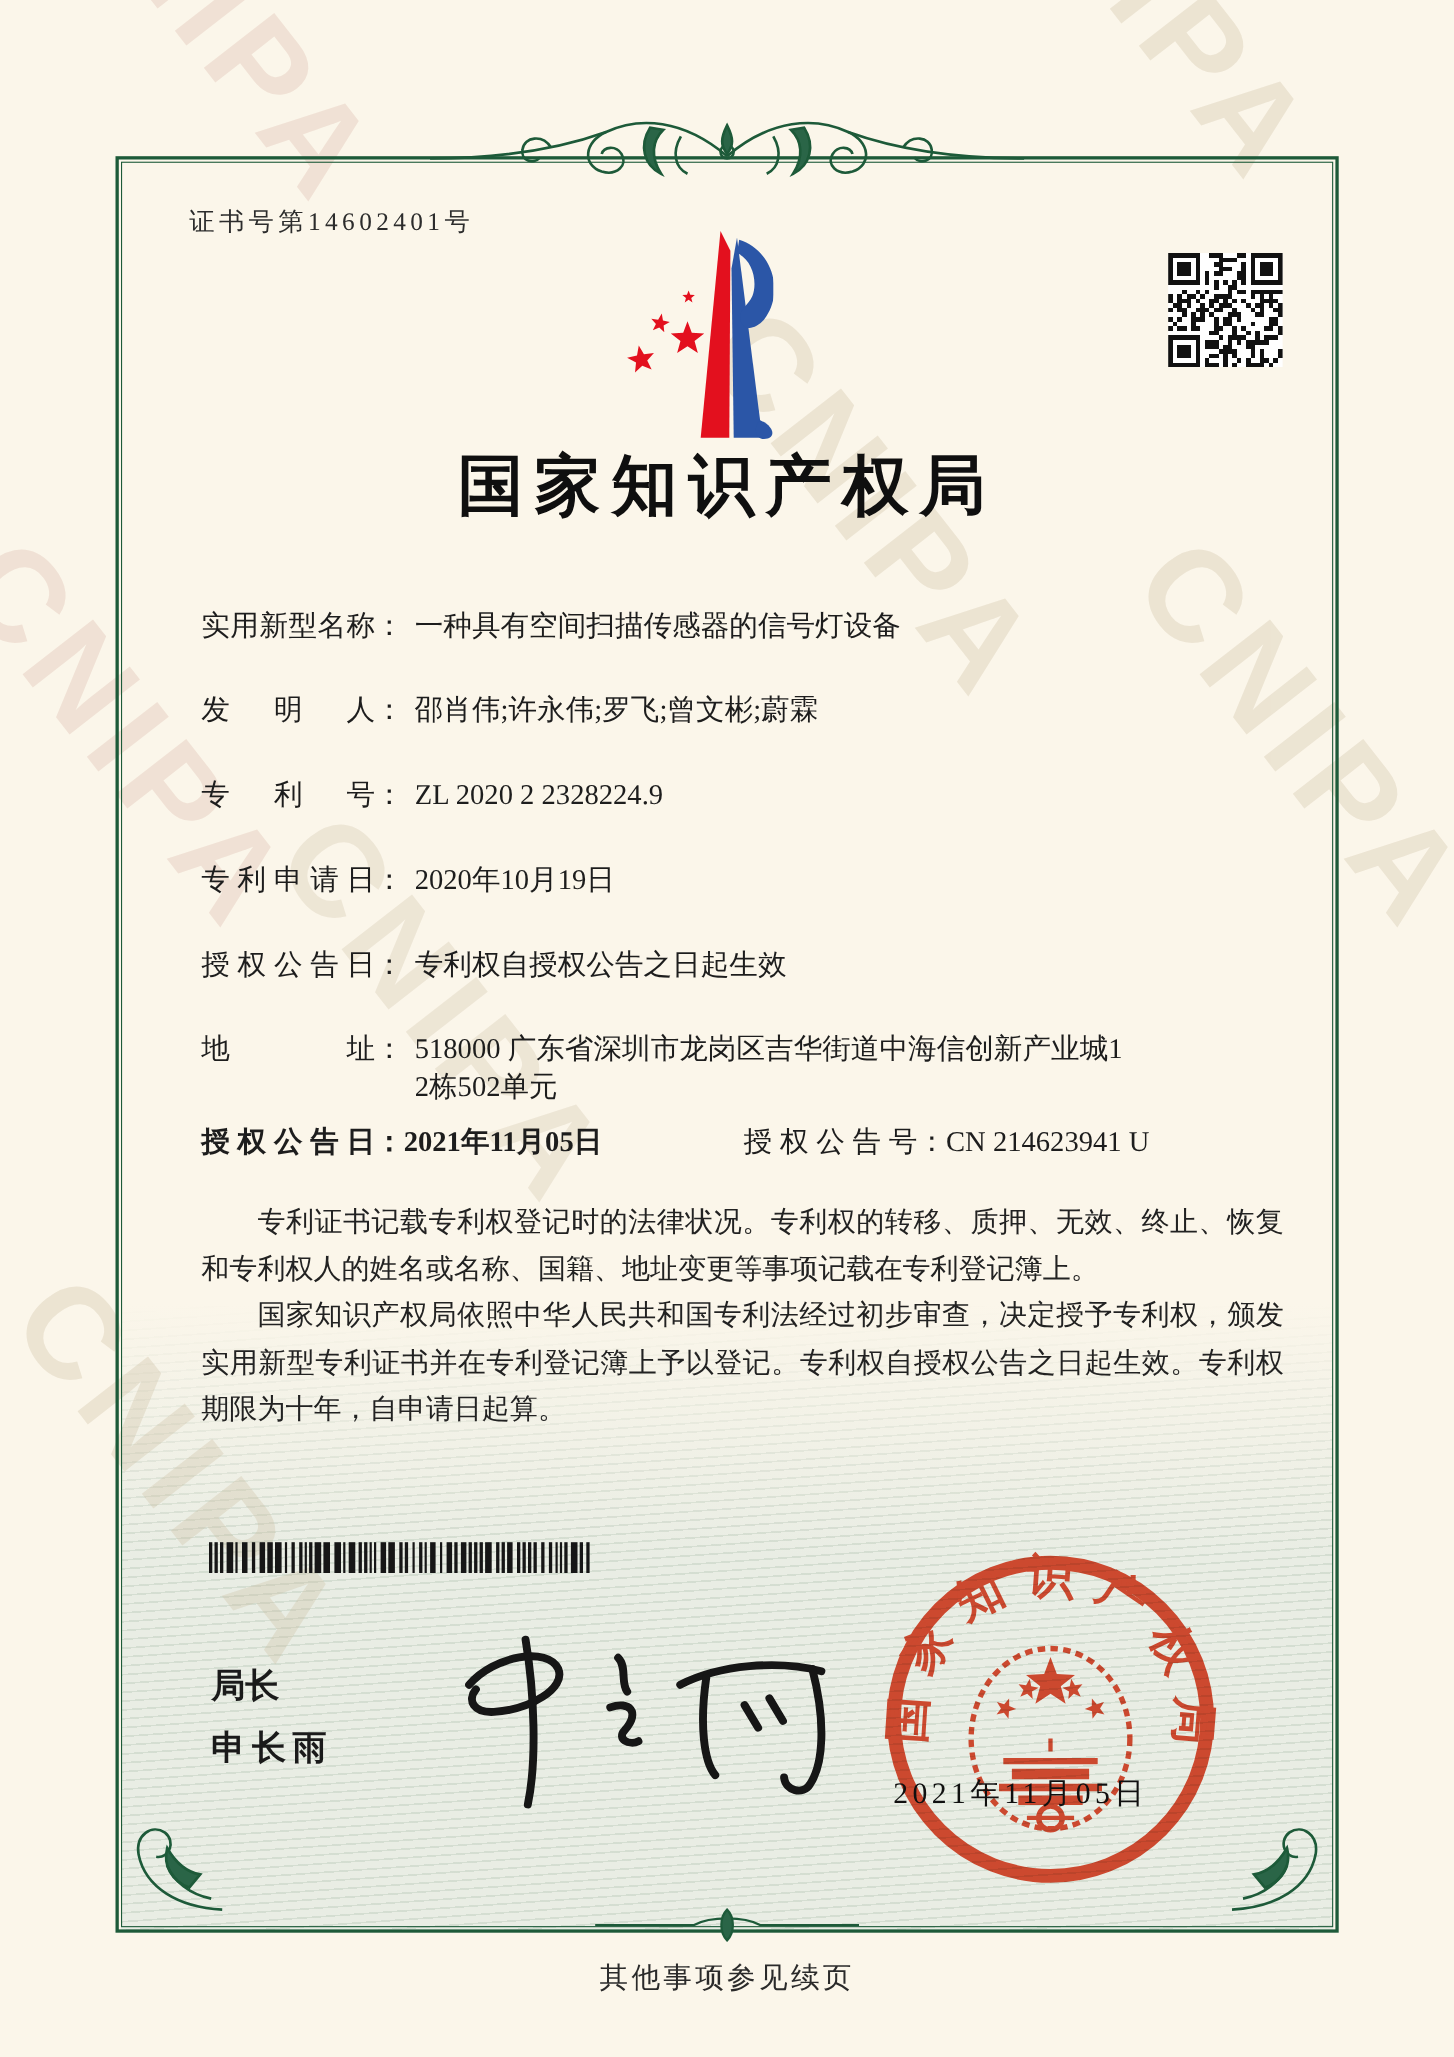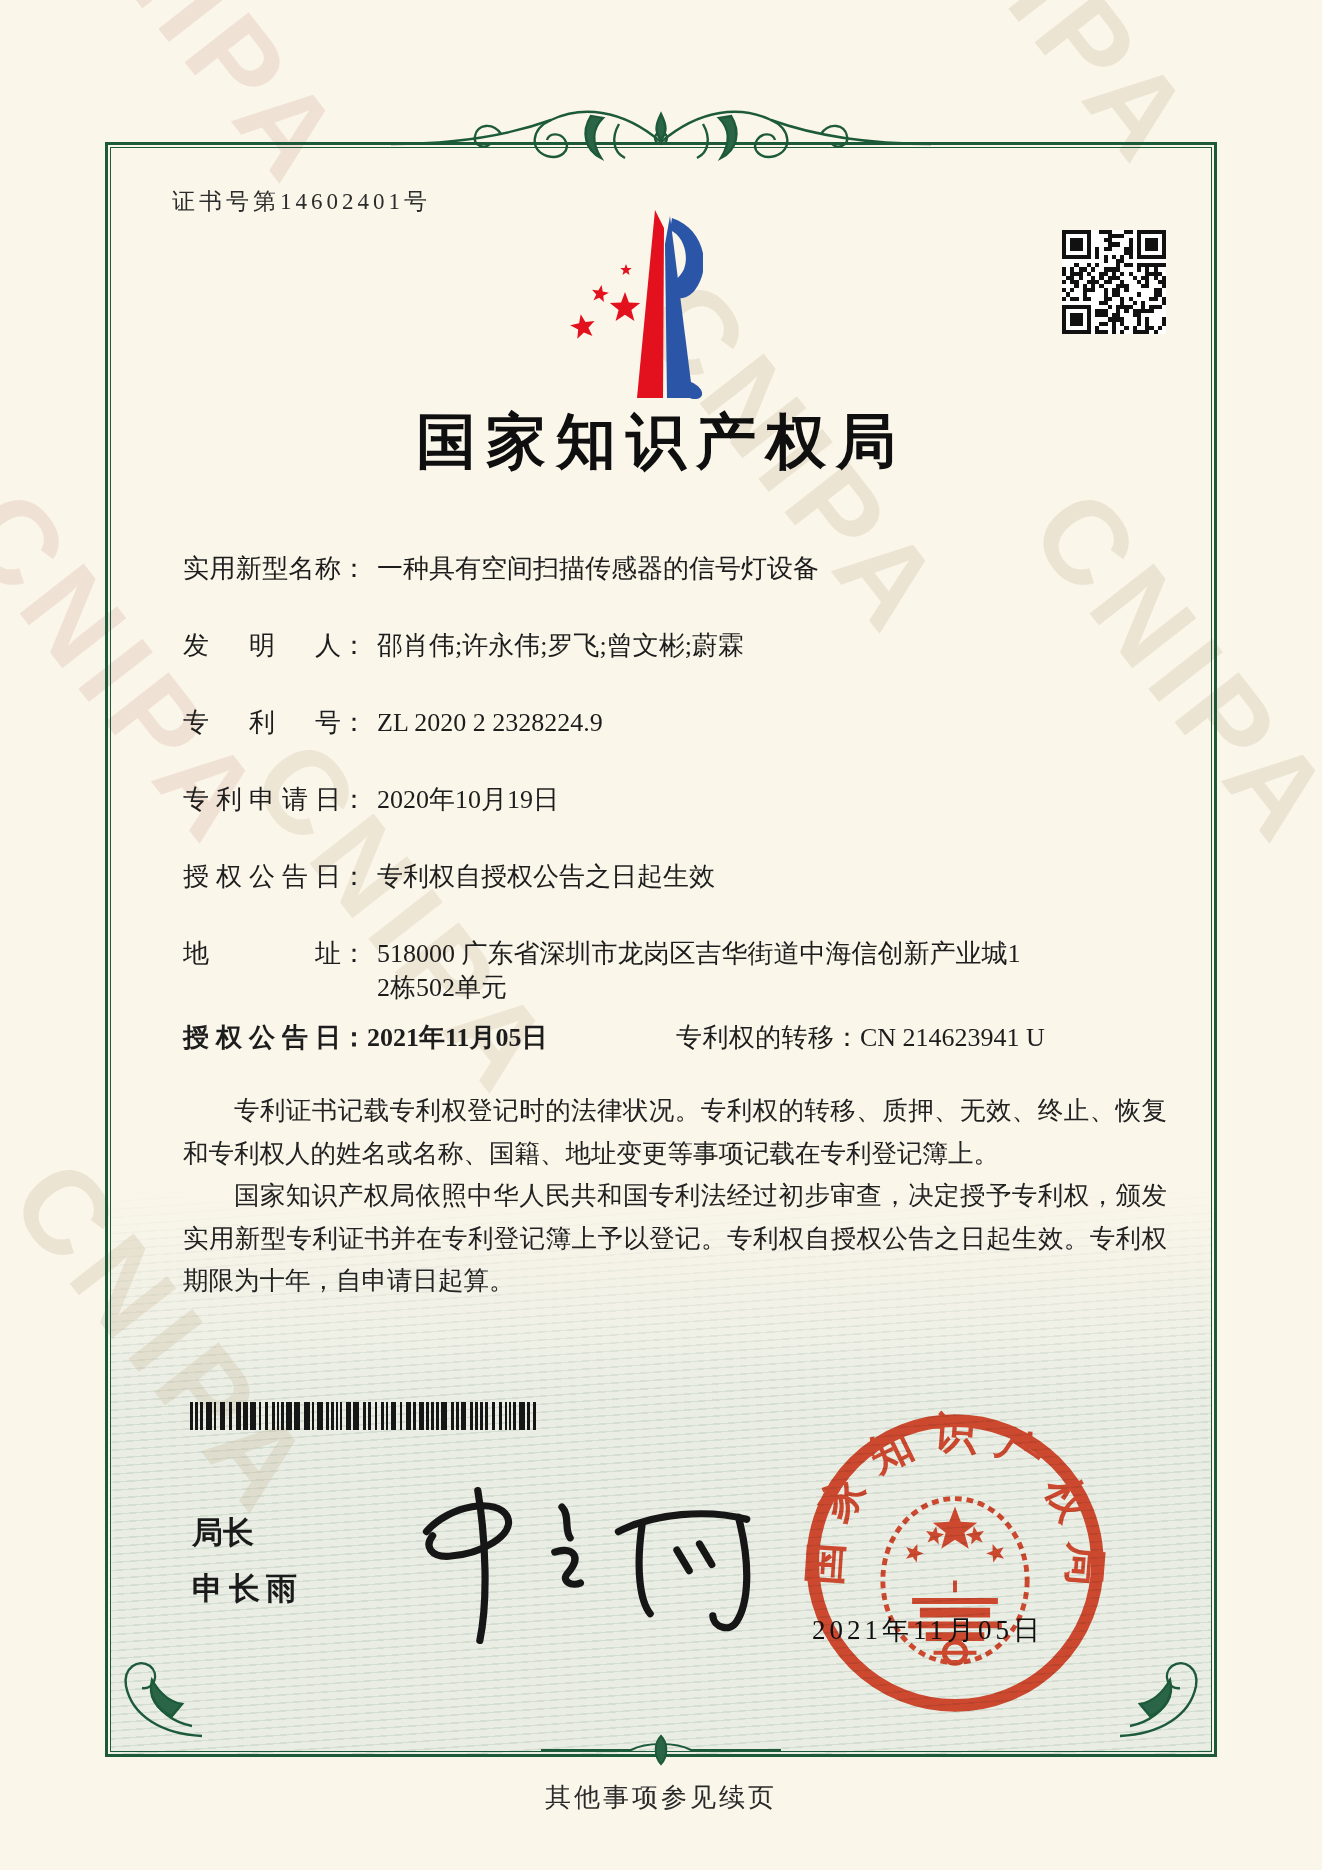--- a/index.html
+++ b/index.html
@@ -481,21 +481,21 @@
         <div>2栋502单元</div>
       </div>
     </div>
     <div class="frow grant">
       <div class="gpair first">
         <span class="flabel">授权公告日</span>
           <span class="fcolon">：</span>
         <span>2021年11月05日</span>
       </div>
       <div class="gpair">
-        <span class="flabel">专利权的转移</span>
+        <span class="flabel">授权公告号</span>
           <span class="fcolon">：</span>
         <span>CN 214623941 U</span>
       </div>
     </div>
   </div>
 
   <div class="bodytext">
     <p>专利证书记载专利权登记时的法律状况。专利权的转移、质押、无效、终止、恢复和专利权人的姓名或名称、国籍、地址变更等事项记载在专利登记簿上。</p>
     <p>国家知识产权局依照中华人民共和国专利法经过初步审查，决定授予专利权，颁发实用新型专利证书并在专利登记簿上予以登记。专利权自授权公告之日起生效。专利权期限为十年，自申请日起算。</p>
   </div>

